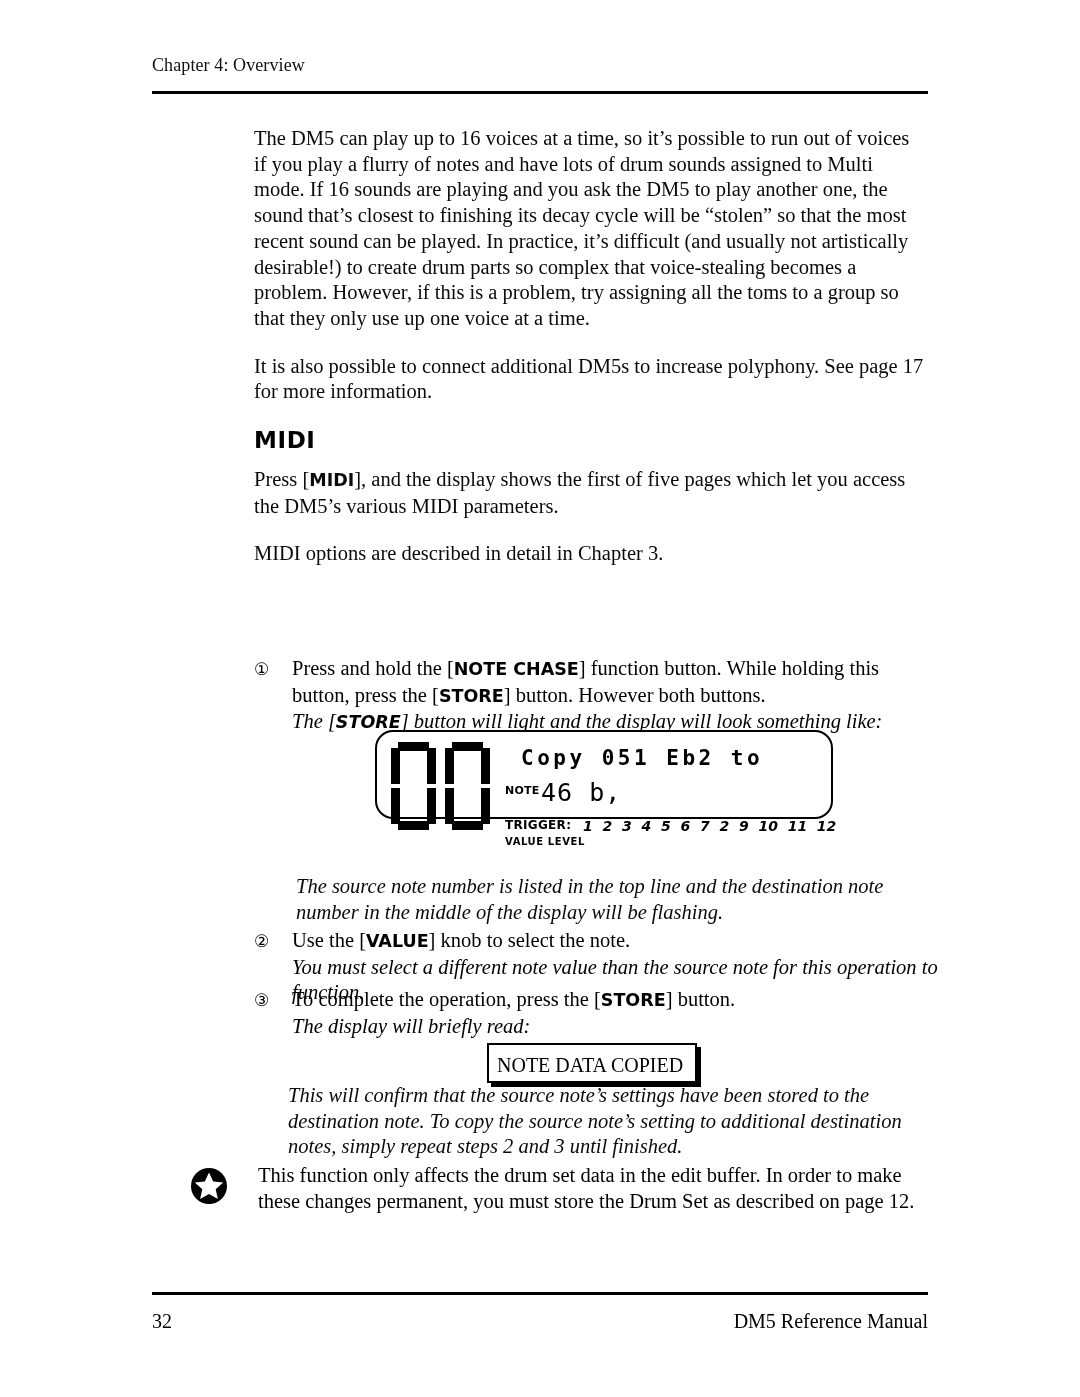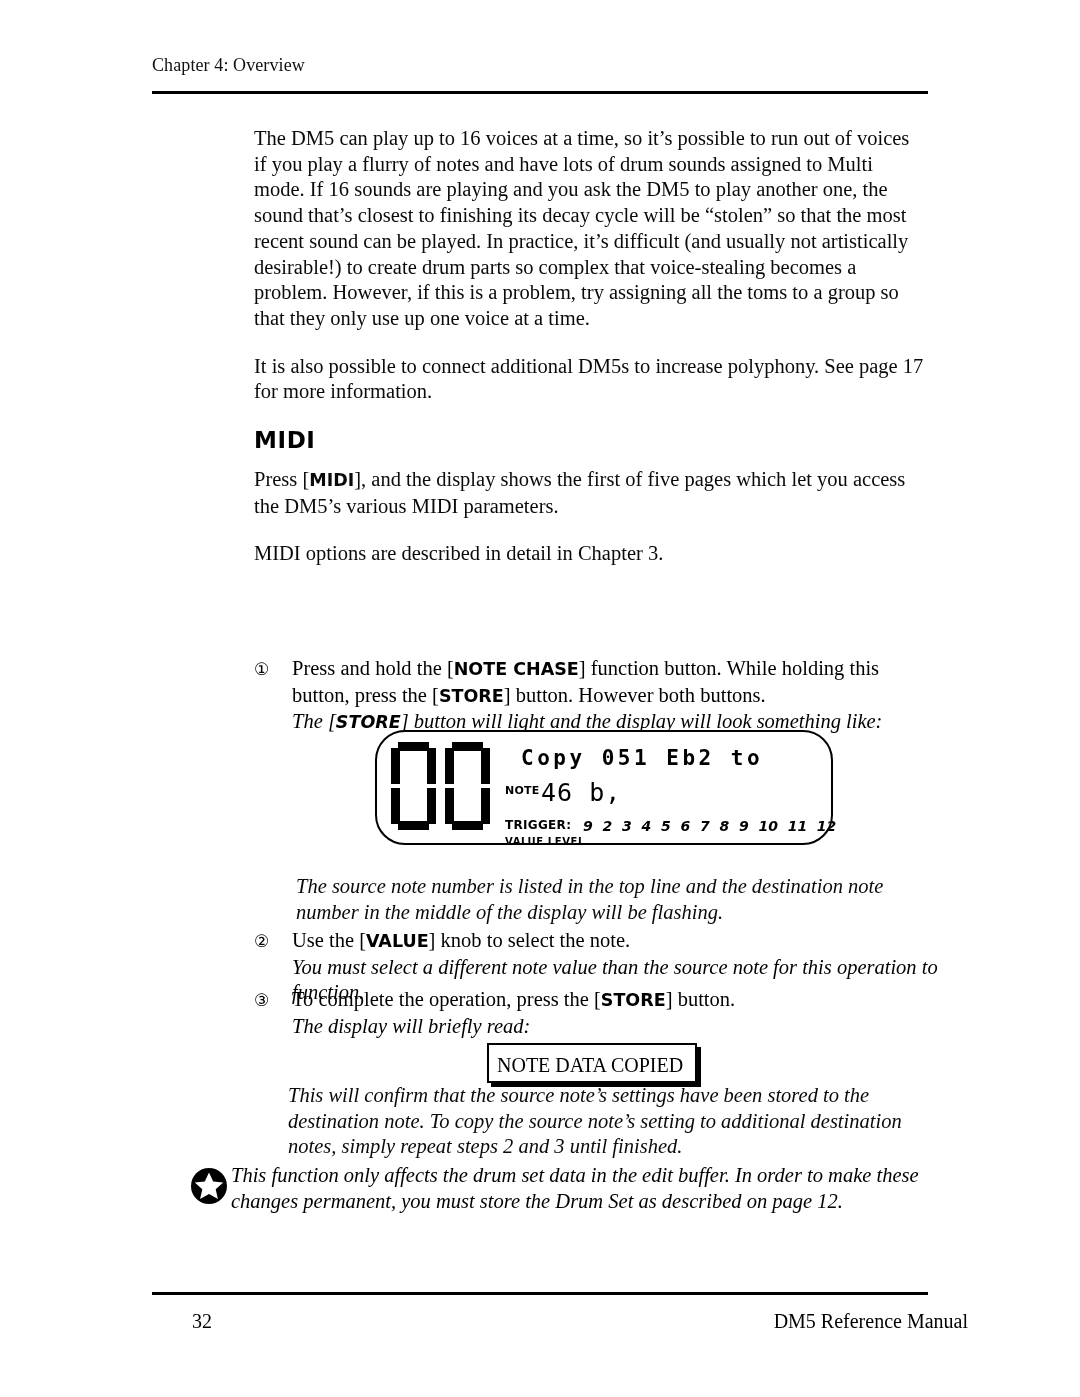--- a/index.html
+++ b/index.html
@@ -120,23 +120,23 @@
     font-family: "DejaVu Sans", sans-serif;
     font-size: 17px;
   }
 
   
   .lcd {
     position: absolute;
     left: 375px;
     top: 730px;
     width: 458px;
-    height: 115px;
+    height: 89px;
     border: 2.5px solid #000;
-    border-radius: 30px;
+    border-radius: 18px;
     background: #fff;
     box-sizing: border-box;
   }
   .lcd-bigdigits {
     position: absolute;
     left: 14px;
     top: 10px;
     display: flex;
     gap: 9px;
   }
@@ -255,45 +255,43 @@
     width: 740px;
   }
   .star-icon {
     position: absolute;
     left: 0;
     top: 4px;
     width: 38px;
     height: 38px;
   }
   .starnote-text {
-    margin-left: 41px;
+    margin-left: 68px;
     font-size: 20.5px;
     line-height: 25.7px;
-    font-style: italic;
   }
 
   
   .footer-rule {
     position: absolute;
     left: 152px;
     top: 1292px;
     width: 776px;
     height: 3px;
     background: #000;
   }
   .footer {
     position: absolute;
     left: 152px;
     top: 1310px;
     width: 776px;
     display: flex;
     justify-content: space-between;
     align-items: baseline;
     font-size: 20px;
-    margin-left: 40px;
   }
 </style>
 </head>
 <body>
 
 <div class="page">
 
   <div class="header">
     <div class="header-text">Chapter 4: Overview</div>
   </div>
@@ -347,21 +345,21 @@
           <i class="sd"></i>
           <i class="se"></i>
           <i class="sf"></i>
       </span>
     </div>
     <div class="lcd-right">
       <div class="lcd-line1">Copy 051 Eb2 to</div>
       <div class="lcd-note-label">NOTE</div>
       <div class="lcd-note-val">46 b,</div>
       <div class="lcd-trigger-label">TRIGGER:</div>
-      <div class="lcd-trigger-nums">9  2  3  4  5  6  7  8  9  10  11  12</div>
+      <div class="lcd-trigger-nums">1  2  3  4  5  6  7  2  9  10  11  12</div>
       <div class="lcd-triglevel">VALUE LEVEL</div>
     </div>
   </div>
 
   <div style="position:absolute; left:288px; top:874px; width:640px;margin-left:8px;">
     <p class="para ital">The source note number is listed in the top line and the destination note number in the middle of the display will be flashing.</p>
   </div>
 
   <div style="position:absolute; left:254px; top:928px; width:690px;">
     <div class="step">

